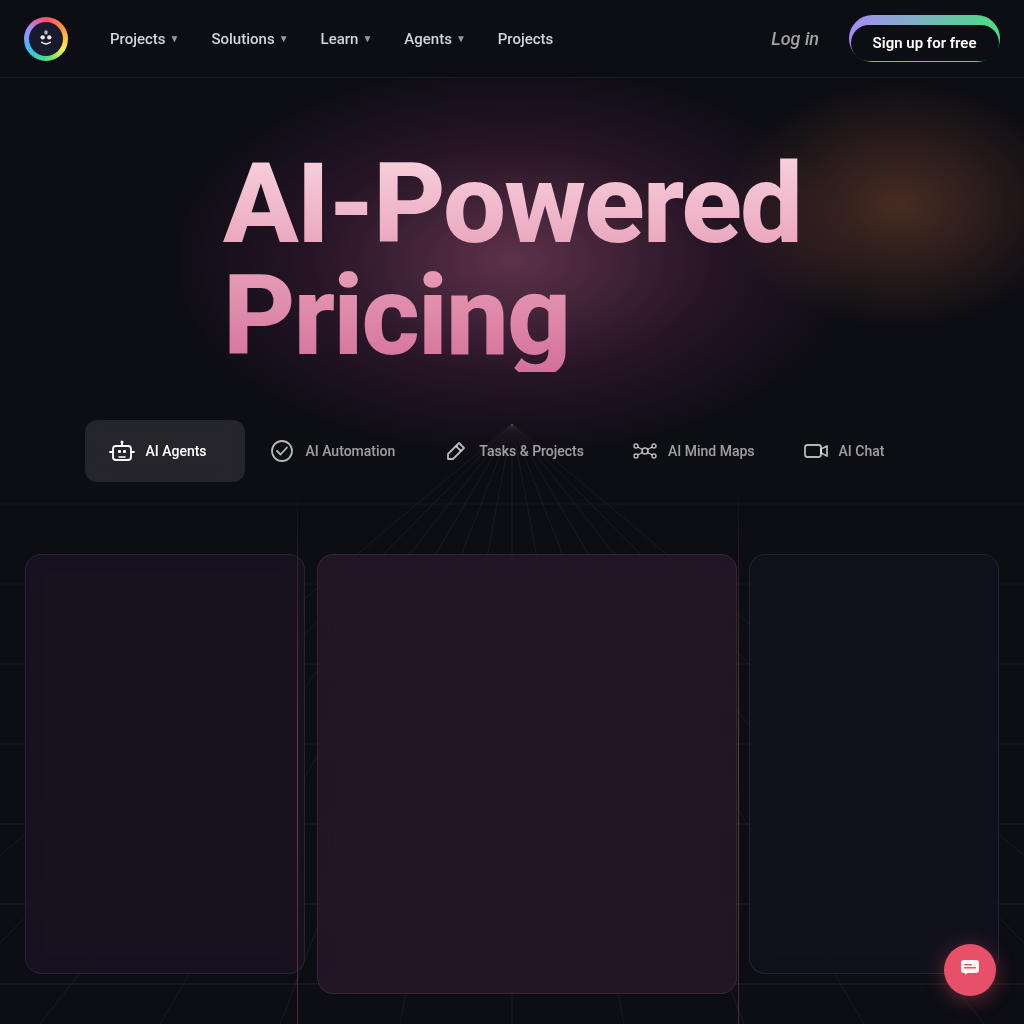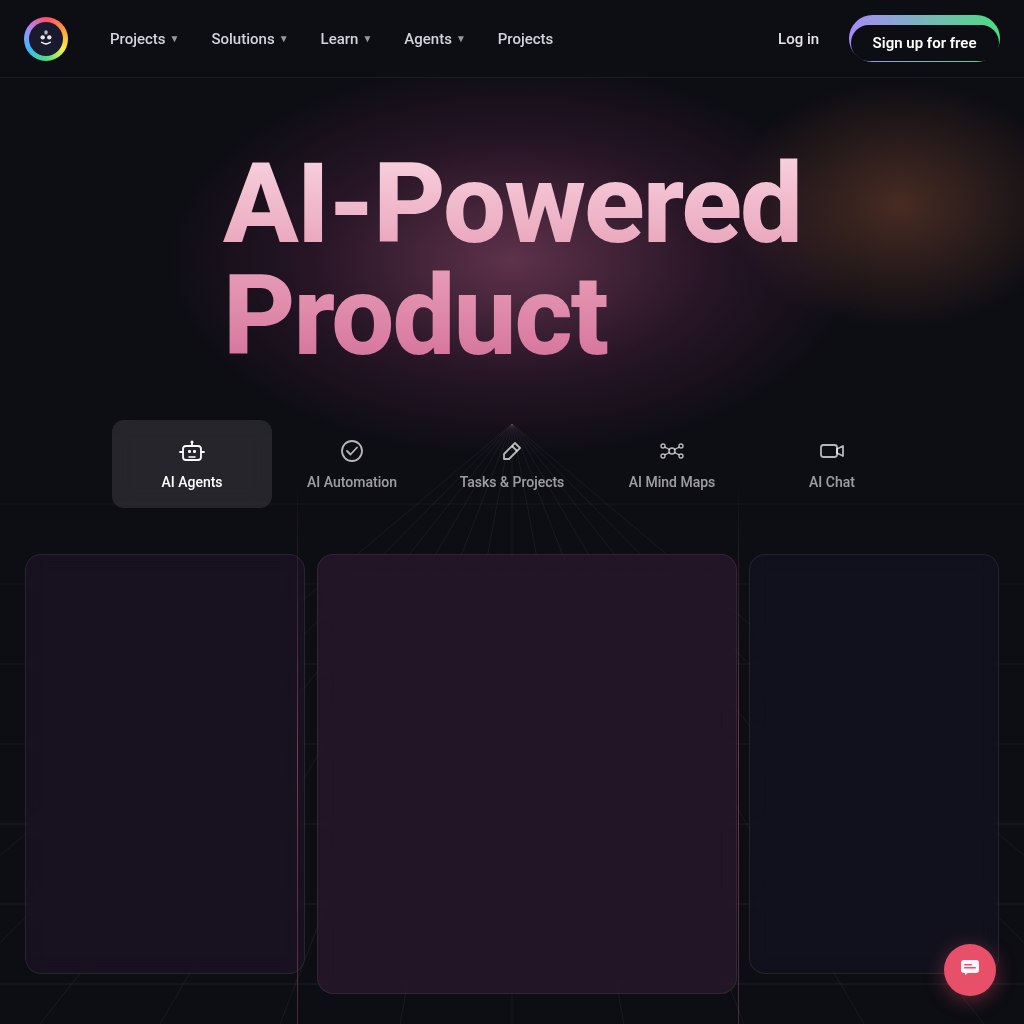--- a/index.html
+++ b/index.html
@@ -80,25 +80,26 @@
       opacity: 0.7;
     }
 
     .nav-right {
       display: flex;
       align-items: center;
       gap: 16px;
     }
 
     .nav-login {
-      color: #e5e5e5;
-      font-size: 15px;
+      color: #a3a3a3;
+      font-size: 18px;
       font-weight: 500;
       cursor: pointer;
       padding: 8px 14px;
+      font-style: italic;
     }
 
     .nav-signup-wrapper {
       border-radius: 24px;
       padding: 1.5px;
       background: linear-gradient(90deg, #a78bfa, #4ade80);
       display: inline-flex;
     }
 
     .nav-signup-inner {
@@ -176,21 +177,21 @@
       display: flex;
       align-items: center;
       gap: 0;
       width: 100%;
       justify-content: center;
       padding: 0 20px;
     }
 
     .feature-tab {
       display: flex;
-      flex-direction: column;
+      flex-direction: row;
       align-items: center;
       gap: 10px;
       padding: 18px 24px;
       border-radius: 12px;
       cursor: pointer;
       min-width: 160px;
       transition: background 0.2s;
     }
 
     .feature-tab.active {
@@ -409,21 +410,21 @@
       <line x1="0" y1="560" x2="1024" y2="560" stroke="rgba(255,255,255,0.1)" stroke-width="0.8"></line>
     </svg>
   </div>
 
   <div class="vert-line vert-line-1"></div>
   <div class="vert-line vert-line-2"></div>
 
   <div class="hero-title">
     <h1>
       <span>AI-Powered</span><br>
-      <span>Product</span>
+      <span>Pricing</span>
     </h1>
   </div>
 
   <div class="feature-tabs">
 
     <div class="feature-tab active">
       <div class="feature-tab-icon">
         <svg width="26" height="26" viewBox="0 0 26 26" fill="none">
           <rect x="4" y="8" width="18" height="14" rx="3" stroke="white" stroke-width="1.8" fill="none"></rect>
           <rect x="9" y="12" width="3" height="3" rx="1" fill="white"></rect>

